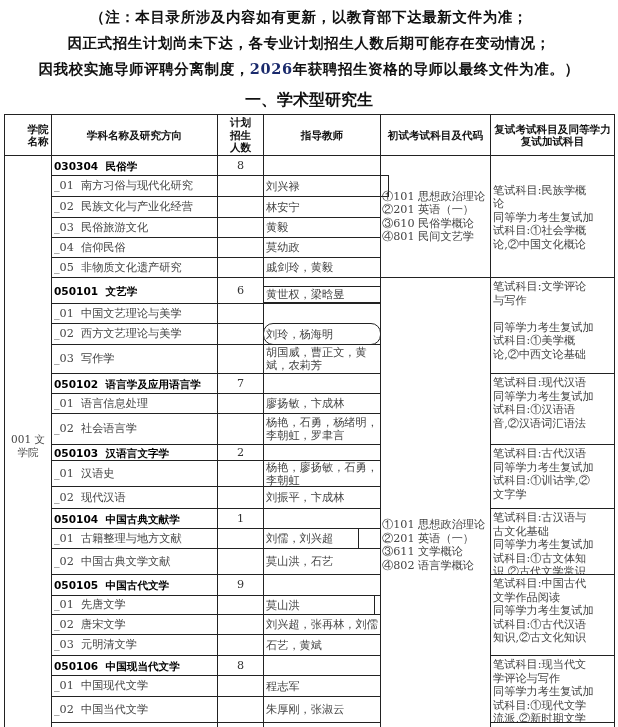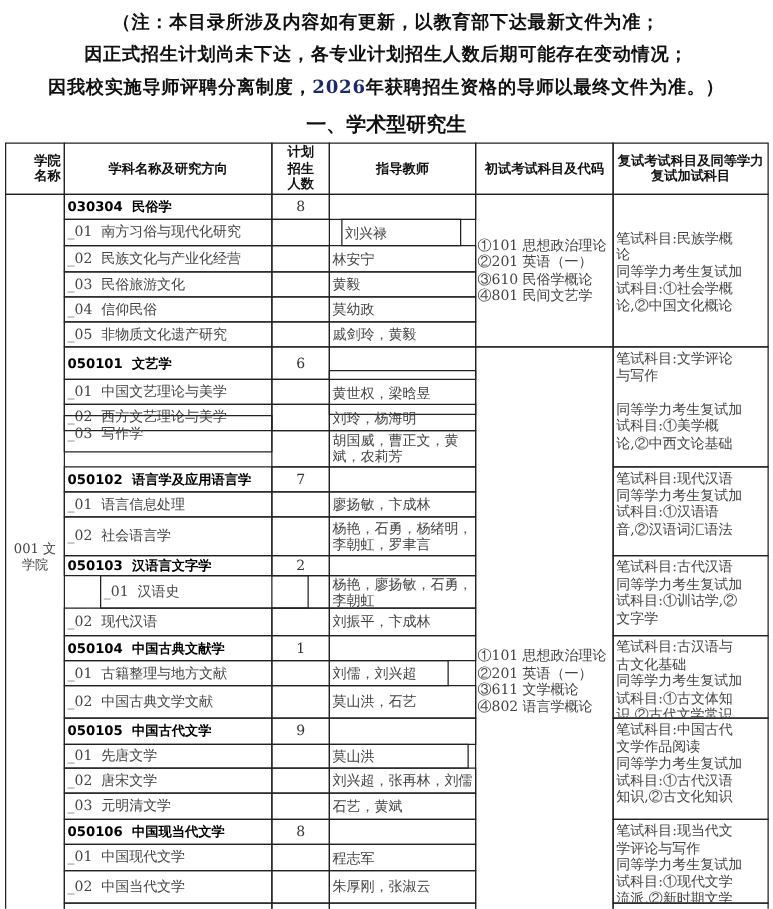--- a/index.html
+++ b/index.html
@@ -61,21 +61,21 @@
     </div>
     <div class="cell tutor" style="left: 263px; top: 155px; width: 118px; height: 21px;">
       <span></span>
     </div>
     <div class="cell name" style="left: 51px; top: 175px; width: 167px; height: 22px;">
       <span style="white-space: pre;">_01  南方习俗与现代化研究</span>
     </div>
     <div class="cell cnt" style="left: 217px; top: 175px; width: 47px; height: 22px;">
       <span></span>
     </div>
-    <div class="cell tutor" style="left: 273px; top: 175px; width: 96px; height: 22px;">
+    <div class="cell tutor" style="left: 263px; top: 175px; width: 126px; height: 22px;">
       <span>刘兴禄</span>
     </div>
     <div class="cell name" style="left: 51px; top: 196px; width: 167px; height: 22px;">
       <span style="white-space: pre;">_02  民族文化与产业化经营</span>
     </div>
     <div class="cell cnt" style="left: 217px; top: 196px; width: 47px; height: 22px;">
       <span></span>
     </div>
     <div class="cell tutor" style="left: 263px; top: 196px; width: 118px; height: 22px;">
       <span>林安宁</span>
@@ -115,33 +115,33 @@
     </div>
     <div class="cell tutor" style="left: 263px; top: 277px; width: 118px; height: 27px;">
       <span></span>
     </div>
     <div class="cell name" style="left: 51px; top: 303px; width: 167px; height: 21px;">
       <span style="white-space: pre;">_01  中国文艺理论与美学</span>
     </div>
     <div class="cell cnt" style="left: 217px; top: 303px; width: 47px; height: 21px;">
       <span></span>
     </div>
-    <div class="cell tutor" style="left: 263px; top: 296px; width: 118px; height: 36px;">
+    <div class="cell tutor" style="left: 263px; top: 286px; width: 118px; height: 17px;">
       <span>黄世权，梁晗昱</span>
     </div>
     <div class="cell name" style="left: 51px; top: 323px; width: 167px; height: 22px;">
       <span style="white-space: pre;">_02  西方文艺理论与美学</span>
     </div>
     <div class="cell cnt" style="left: 217px; top: 323px; width: 47px; height: 22px;">
       <span></span>
     </div>
-    <div class="cell tutor" style="left: 263px; top: 323px; width: 118px; height: 22px;">
+    <div class="cell tutor" style="left: 263px; top: 323px; width: 118px; height: 22px; border-radius: 10px;">
       <span>刘玲，杨海明</span>
     </div>
-    <div class="cell name" style="left: 51px; top: 332px; width: 167px; height: 30px;">
+    <div class="cell name" style="left: 51px; top: 344px; width: 167px; height: 30px;">
       <span style="white-space: pre;">_03  写作学</span>
     </div>
     <div class="cell cnt" style="left: 217px; top: 344px; width: 47px; height: 30px;">
       <span></span>
     </div>
     <div class="cell tutor" style="left: 263px; top: 344px; width: 118px; height: 30px;">
       <span>胡国威，曹正文，黄斌，农莉芳</span>
     </div>
     <div class="cell name major" style="left: 51px; top: 373px; width: 167px; height: 21px;">
       <span style="white-space: pre;">050102  语言学及应用语言学</span>
@@ -172,21 +172,21 @@
     </div>
     <div class="cell name major" style="left: 51px; top: 444px; width: 167px; height: 17px;">
       <span style="white-space: pre;">050103  汉语言文字学</span>
     </div>
     <div class="cell cnt" style="left: 217px; top: 444px; width: 47px; height: 17px;">
       <span>2</span>
     </div>
     <div class="cell tutor" style="left: 263px; top: 444px; width: 118px; height: 17px;">
       <span></span>
     </div>
-    <div class="cell name" style="left: 51px; top: 460px; width: 167px; height: 27px; margin-left: 29px;">
+    <div class="cell name" style="left: 51px; top: 460px; width: 167px; height: 27px;">
       <span style="white-space: pre;">_01  汉语史</span>
     </div>
     <div class="cell cnt" style="left: 217px; top: 460px; width: 47px; height: 27px;">
       <span></span>
     </div>
     <div class="cell tutor" style="left: 263px; top: 460px; width: 118px; height: 27px;">
       <span>杨艳，廖扬敏，石勇，李朝虹</span>
     </div>
     <div class="cell name" style="left: 51px; top: 486px; width: 167px; height: 23px;">
       <span style="white-space: pre;">_02  现代汉语</span>

